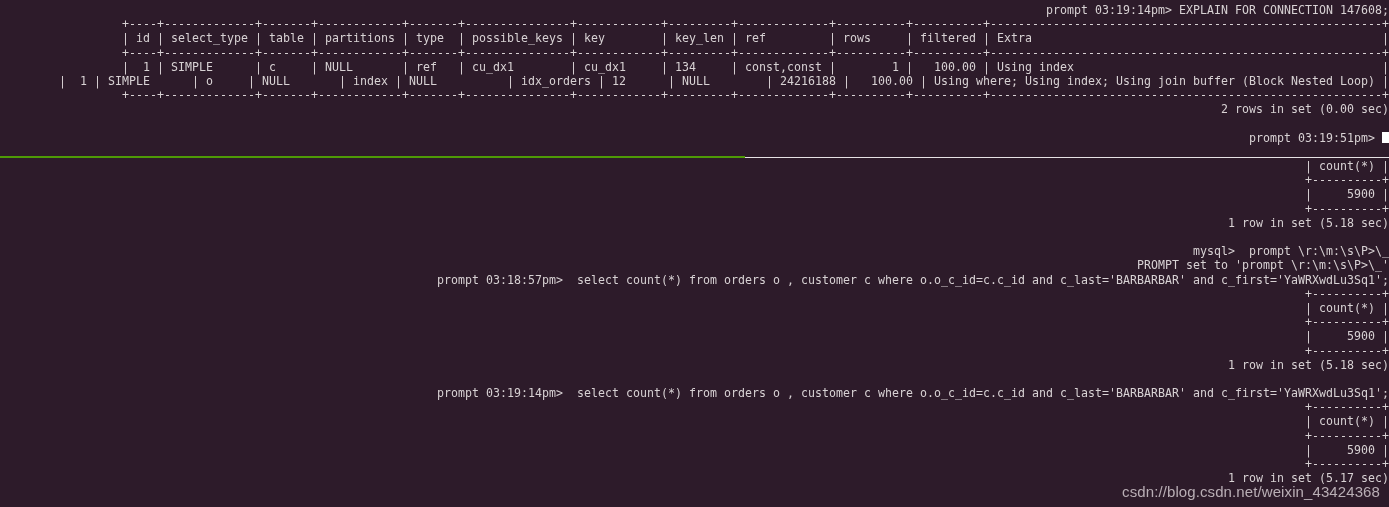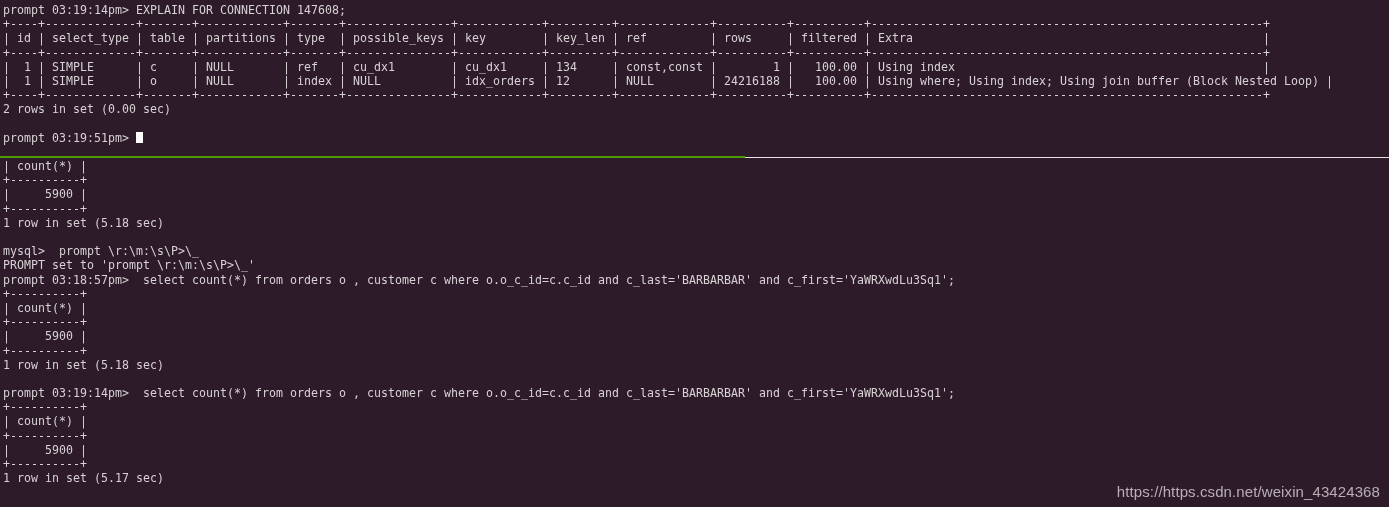--- a/index.html
+++ b/index.html
@@ -11,20 +11,21 @@
   #terminal {
     position: relative;
     width: 1389px;
     height: 507px;
     background: #2d1b2a;
     overflow: hidden;
     font-family: "DejaVu Sans Mono", "Liberation Mono", monospace;
     font-size: 11.6px;
     line-height: 14.2px;
     color: #d8d2d4;
+    text-align: right;
     -webkit-font-smoothing: antialiased;
   }
   .screen {
     position: absolute;
     left: 3px;
     top: 3px;
     right: 0;
     white-space: pre;
   }
   .line {
@@ -71,14 +72,14 @@
 </style>
 </head>
 <body>
 
 <div id="terminal">
   <div class="screen" id="screen"><div class="line">prompt 03:19:14pm&gt; EXPLAIN FOR CONNECTION 147608;</div><div class="line">+----+-------------+-------+------------+-------+---------------+------------+---------+-------------+----------+----------+--------------------------------------------------------+</div><div class="line">| id | select_type | table | partitions | type  | possible_keys | key        | key_len | ref         | rows     | filtered | Extra                                                  |</div><div class="line">+----+-------------+-------+------------+-------+---------------+------------+---------+-------------+----------+----------+--------------------------------------------------------+</div><div class="line">|  1 | SIMPLE      | c     | NULL       | ref   | cu_dx1        | cu_dx1     | 134     | const,const |        1 |   100.00 | Using index                                            |</div><div class="line">|  1 | SIMPLE      | o     | NULL       | index | NULL          | idx_orders | 12      | NULL        | 24216188 |   100.00 | Using where; Using index; Using join buffer (Block Nested Loop) |</div><div class="line">+----+-------------+-------+------------+-------+---------------+------------+---------+-------------+----------+----------+--------------------------------------------------------+</div><div class="line">2 rows in set (0.00 sec)</div><div class="line blank">&nbsp;</div><div class="line"><span>prompt 03:19:51pm&gt; </span><span class="cursor"></span></div><div class="line blank">&nbsp;</div><div class="line">| count(*) |</div><div class="line">+----------+</div><div class="line">|     5900 |</div><div class="line">+----------+</div><div class="line">1 row in set (5.18 sec)</div><div class="line blank">&nbsp;</div><div class="line">mysql&gt;  prompt \r:\m:\s\P&gt;\_</div><div class="line">PROMPT set to 'prompt \r:\m:\s\P&gt;\_'</div><div class="line">prompt 03:18:57pm&gt;  select count(*) from orders o , customer c where o.o_c_id=c.c_id and c_last='BARBARBAR' and c_first='YaWRXwdLu3Sq1';</div><div class="line">+----------+</div><div class="line">| count(*) |</div><div class="line">+----------+</div><div class="line">|     5900 |</div><div class="line">+----------+</div><div class="line">1 row in set (5.18 sec)</div><div class="line blank">&nbsp;</div><div class="line">prompt 03:19:14pm&gt;  select count(*) from orders o , customer c where o.o_c_id=c.c_id and c_last='BARBARBAR' and c_first='YaWRXwdLu3Sq1';</div><div class="line">+----------+</div><div class="line">| count(*) |</div><div class="line">+----------+</div><div class="line">|     5900 |</div><div class="line">+----------+</div><div class="line">1 row in set (5.17 sec)</div></div>
 
   <div class="rule rule-left"></div>
   <div class="rule rule-right"></div>
 
-  <div class="watermark">https://https.csdn.net/weixin_43424368</div>
+  <div class="watermark">csdn://blog.csdn.net/weixin_43424368</div>
 </div>
 
 </body></html>

